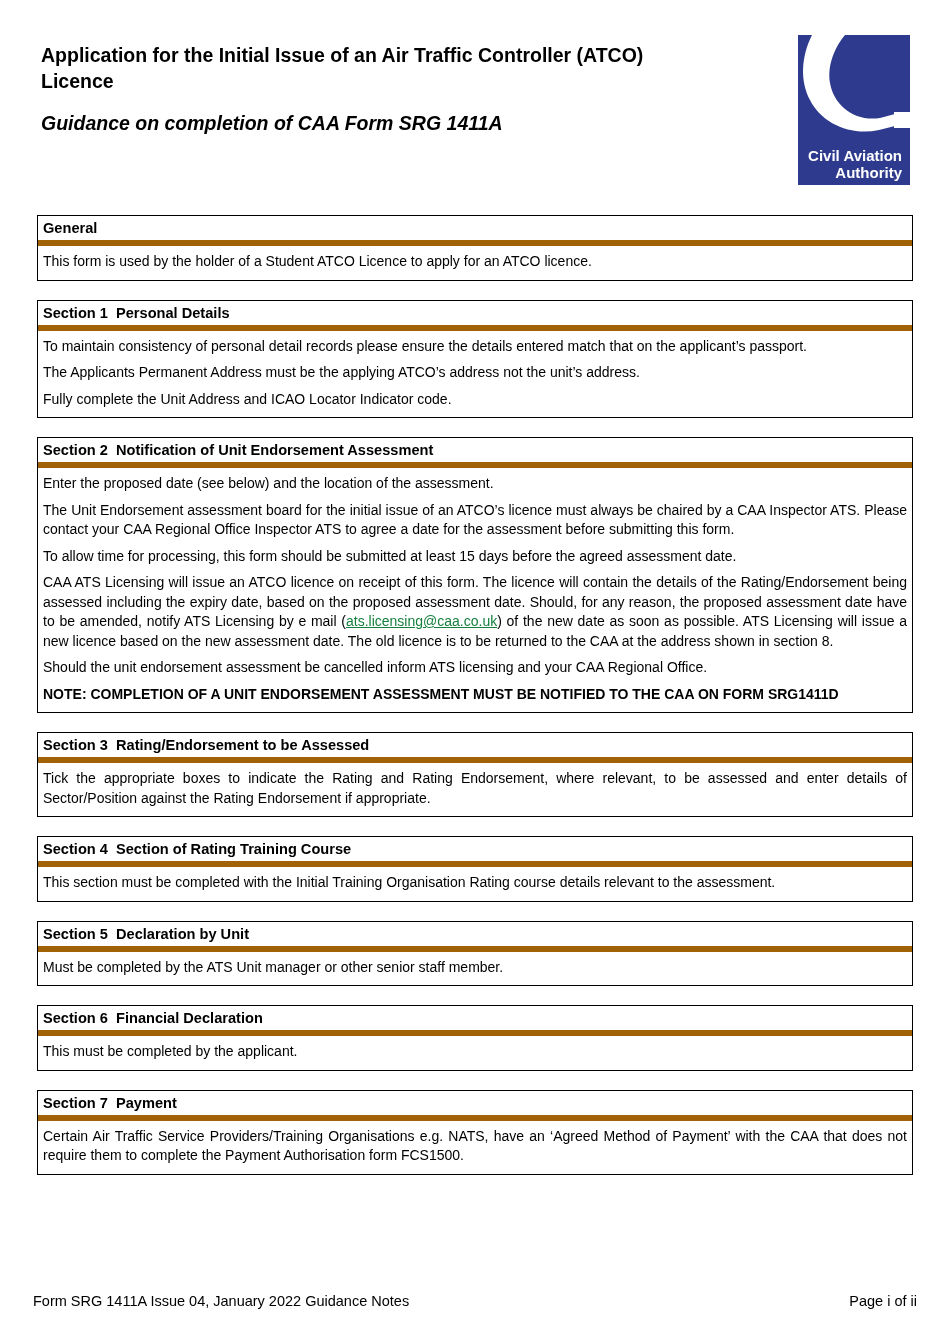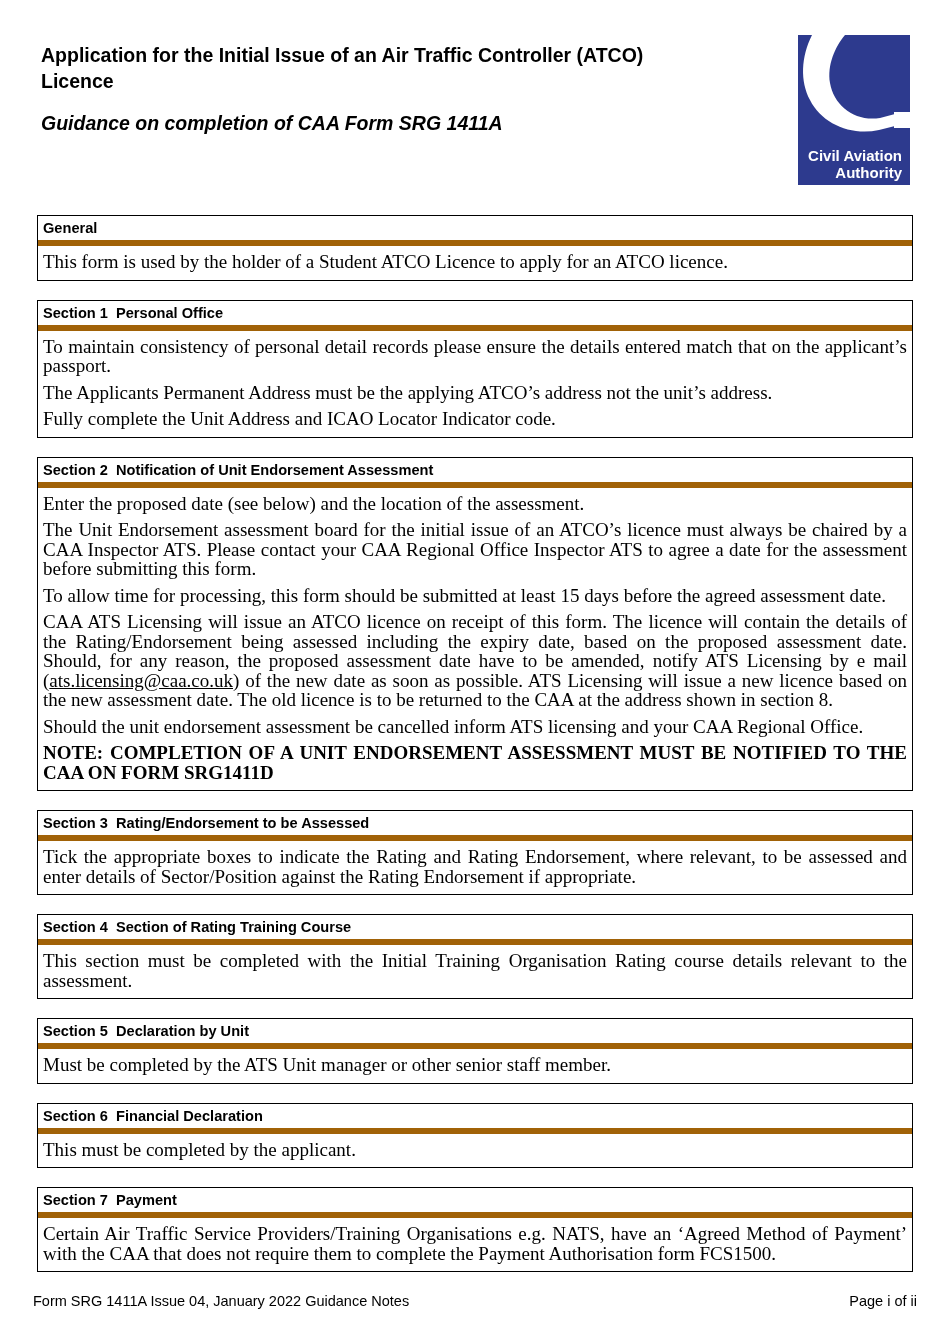--- a/index.html
+++ b/index.html
@@ -21,27 +21,26 @@
   
   .content{position:absolute;top:215px;left:37px;width:876px;}
   .box{border:1.5px solid #000;margin-bottom:19px;background:#fff;}
   .box-header{
     font-weight:bold;font-size:14.6px;line-height:20px;
     padding:2px 5px;border-bottom:6px solid #a16207;
   }
   .sec-label{display:inline-block;min-width:73px;}
   .box-body{padding:6px 5px 8px 5px;}
   .para{
-    font-size:19px;line-height:19.5px;text-align:justify;
+    font-size:14px;line-height:19.5px;text-align:justify;
     margin:0 0 7px 0;
-    font-family:Liberation Serif, serif;
   }
   .para:last-child{margin-bottom:0;}
   .para.bold{font-weight:bold;}
-  a.link{color:#000000;text-decoration:underline;cursor:pointer;}
+  a.link{color:#15803d;text-decoration:underline;cursor:pointer;}
   
   .footer{
     position:absolute;top:1293px;left:33px;width:884px;
     font-size:14.5px;display:flex;justify-content:space-between;
   }
 </style>
 </head>
 <body>
 
 <div class="page">
@@ -68,21 +67,21 @@
       <div class="box-header">
         <span class="sec-label">General</span><span></span>
       </div>
       <div class="box-body">
           <div class="para"><span>This form is used by the holder of a Student ATCO Licence to apply for an ATCO licence.</span></div>
         </div>
     </div>
 
     <div class="box">
       <div class="box-header">
-        <span class="sec-label">Section 1</span><span>Personal Office</span>
+        <span class="sec-label">Section 1</span><span>Personal Details</span>
       </div>
       <div class="box-body">
           <div class="para"><span>To maintain consistency of personal detail records please ensure the details entered match that on the applicant’s passport.</span></div>
           <div class="para"><span>The Applicants Permanent Address must be the applying ATCO’s address not the unit’s address.</span></div>
           <div class="para"><span>Fully complete the Unit Address and ICAO Locator Indicator code.</span></div>
         </div>
     </div>
 
     <div class="box">
       <div class="box-header">

